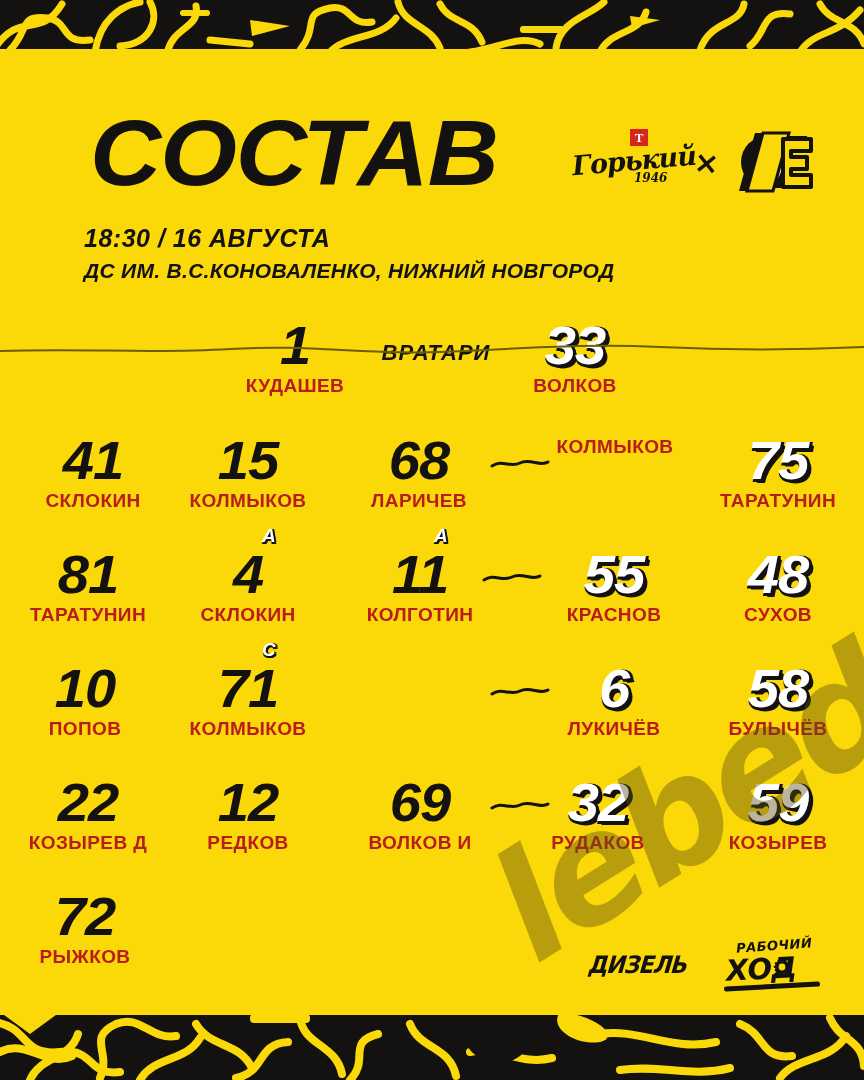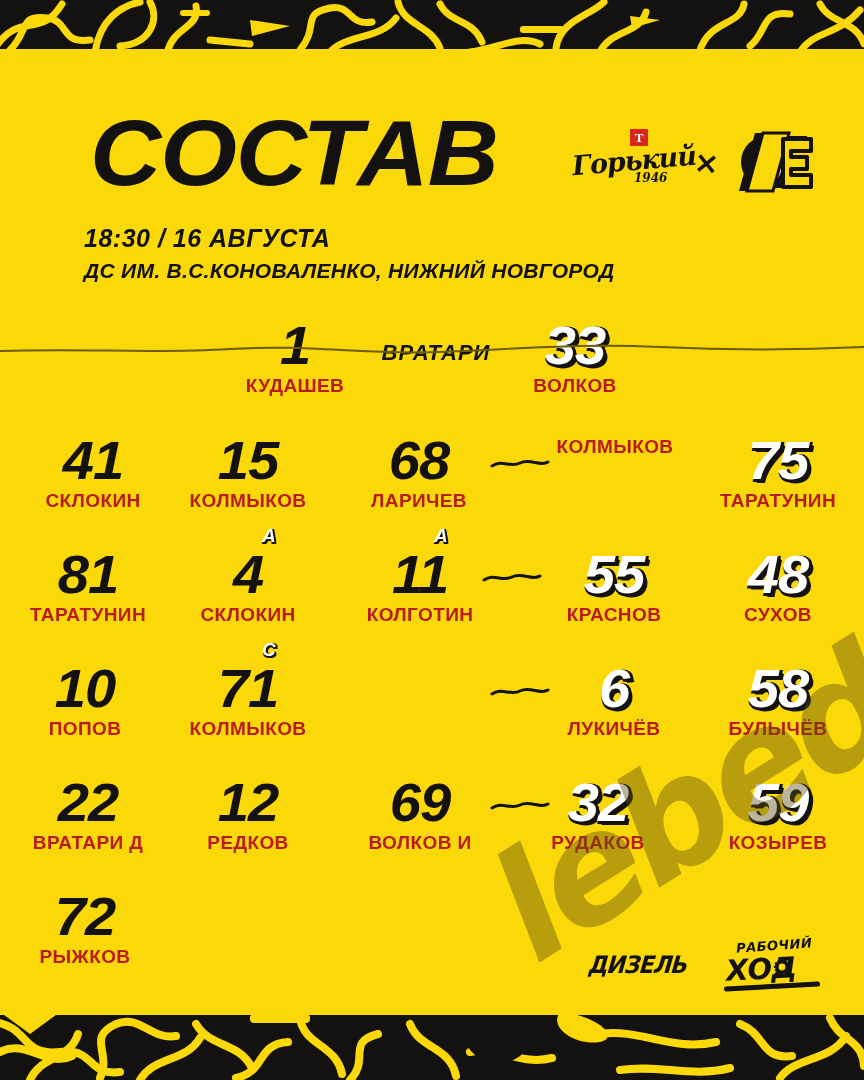--- a/index.html
+++ b/index.html
@@ -437,21 +437,21 @@
           <svg viewBox="0 0 60 14" aria-hidden="true">
             <path d="M2 9 C 12 2, 20 11, 30 6 C 40 1, 50 10, 58 5" fill="none" stroke="#141210" stroke-width="3" stroke-linecap="round"></path>
           </svg>
         </div>
       </div>
       <div class="row">
         <div class="cell" style="left: 88px; top: 28px;">
           <div style="position: relative;">
             <div class="num dark">22</div>
           </div>
-          <div class="name">ВРАТАРИ Д</div>
+          <div class="name">КОЗЫРЕВ Д</div>
         </div>
         <div class="cell" style="left: 248px; top: 28px;">
           <div style="position: relative;">
             <div class="num dark">12</div>
           </div>
           <div class="name">РЕДКОВ</div>
         </div>
         <div class="cell" style="left: 420px; top: 28px;">
           <div style="position: relative;">
             <div class="num dark">69</div>

